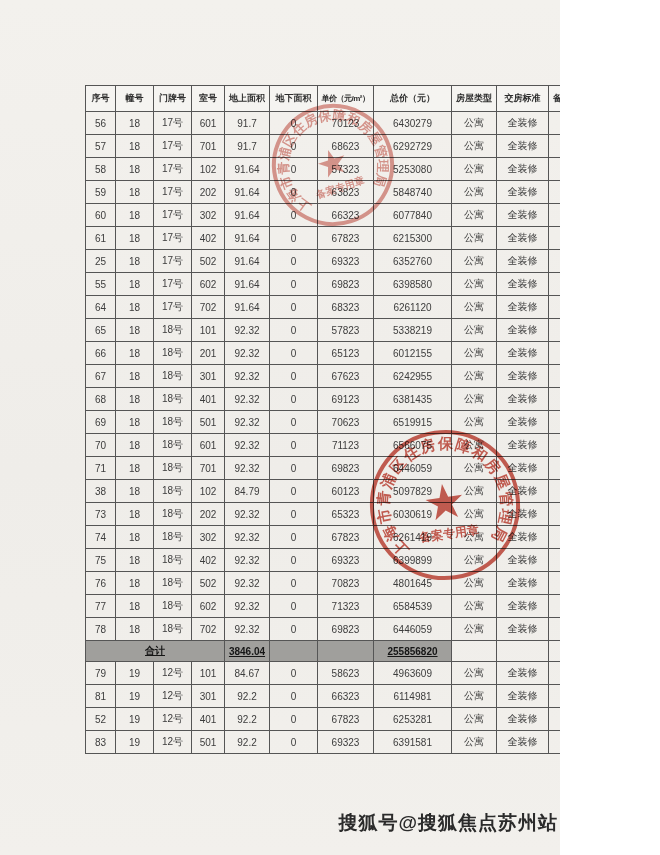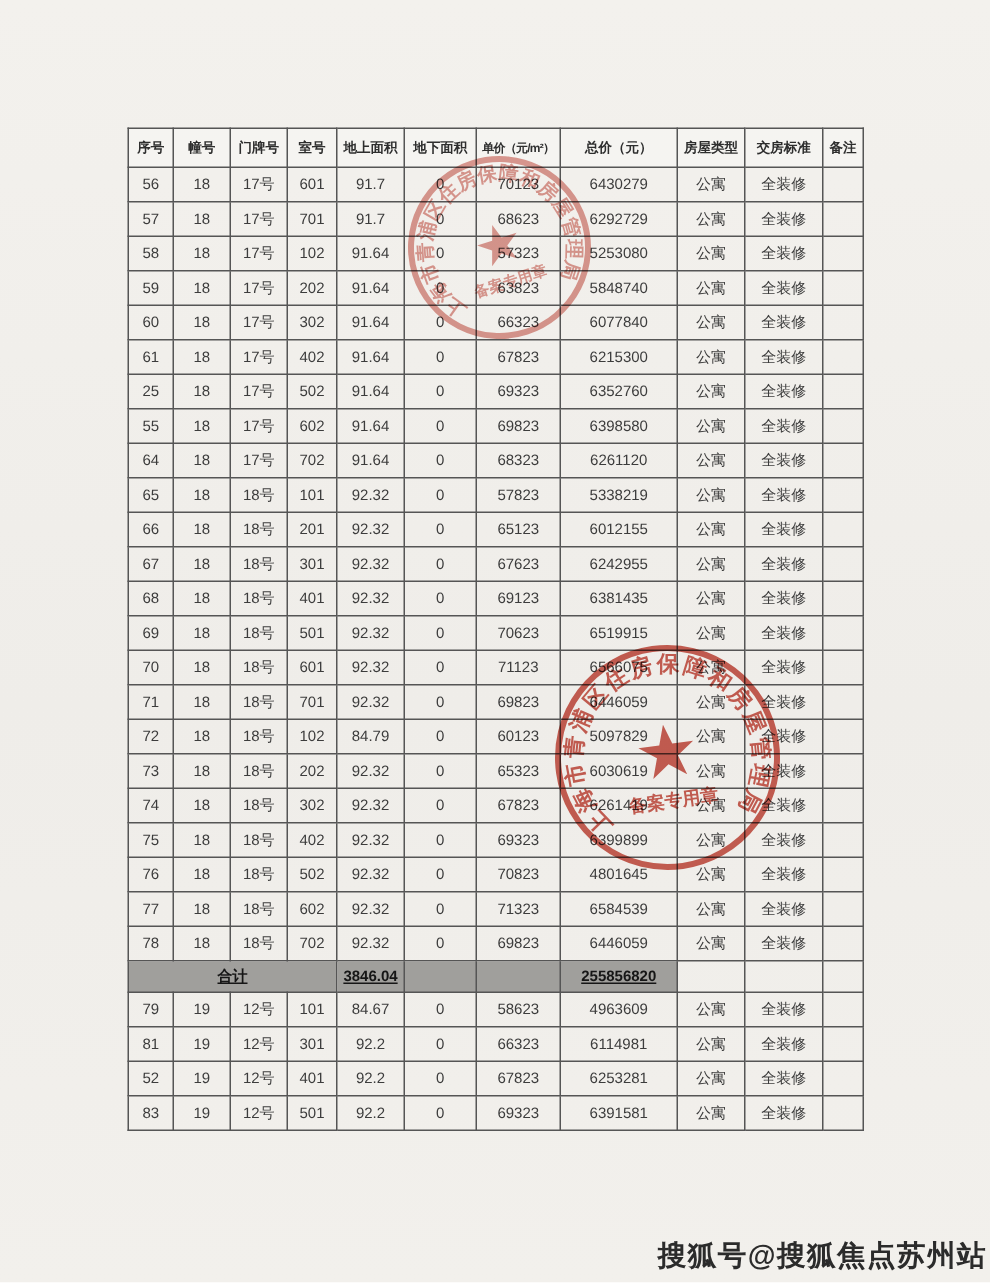--- a/index.html
+++ b/index.html
@@ -1,19 +1,19 @@
 <!DOCTYPE html>
 <html><head>
 <meta charset="utf-8">
 <style>
   * { box-sizing: border-box; margin: 0; padding: 0; }
   html,body { width:660px; height:855px; }
   body { font-family:"Liberation Sans","DejaVu Sans",sans-serif; }
   .page {
-    position:relative; width:660px; height:855px; overflow:hidden;
+    position:relative; width:560px; height:855px; overflow:hidden;
     background:linear-gradient(180deg,#f3f1ed 0%,#efede9 55%,#f2f0ec 100%);
   }
   table.price-table {
     position:absolute; left:85px; top:85px; width:490px;
     border-collapse:collapse; table-layout:fixed;
   }
   th,td {
     border:1px solid #555; text-align:center; color:#3c3c3c;
     overflow:hidden; white-space:nowrap; padding:0;
   }
@@ -42,21 +42,21 @@
   .stamp .center-label {
     position:absolute; left:0; right:0; top:64%; text-align:center; font-weight:bold;
   }
   .stamp1 { left:272px; top:104px; width:122px; height:122px; opacity:.5; font-size:13px; transform:rotate(-18deg); }
   .stamp1 .star { font-size:36px; }
   .stamp1 .center-label { font-size:10px; }
   .stamp2 { left:370px; top:430px; width:150px; height:150px; opacity:.8; font-size:15px; transform:rotate(-8deg); }
   .stamp2 .star { font-size:48px; }
   .stamp2 .center-label { font-size:12px; }
   .watermark {
-    position:absolute; right:2px; bottom:5px;
+    position:absolute; right:2px; bottom:19px;
     font-size:19px; font-weight:bold; color:#2b2b2b; letter-spacing:1px;
   }
 </style>
 </head>
 <body>
 
 <div class="page">
 
   <table class="price-table">
     <colgroup>
@@ -290,21 +290,21 @@
           <td>701</td>
           <td>92.32</td>
           <td>0</td>
           <td>69823</td>
           <td>6446059</td>
           <td>公寓</td>
           <td>全装修</td>
           <td></td>
         </tr>
         <tr>
-          <td>72</td>
+          <td>38</td>
           <td>18</td>
           <td>18号</td>
           <td>102</td>
           <td>84.79</td>
           <td>0</td>
           <td>60123</td>
           <td>5097829</td>
           <td>公寓</td>
           <td>全装修</td>
           <td></td>

